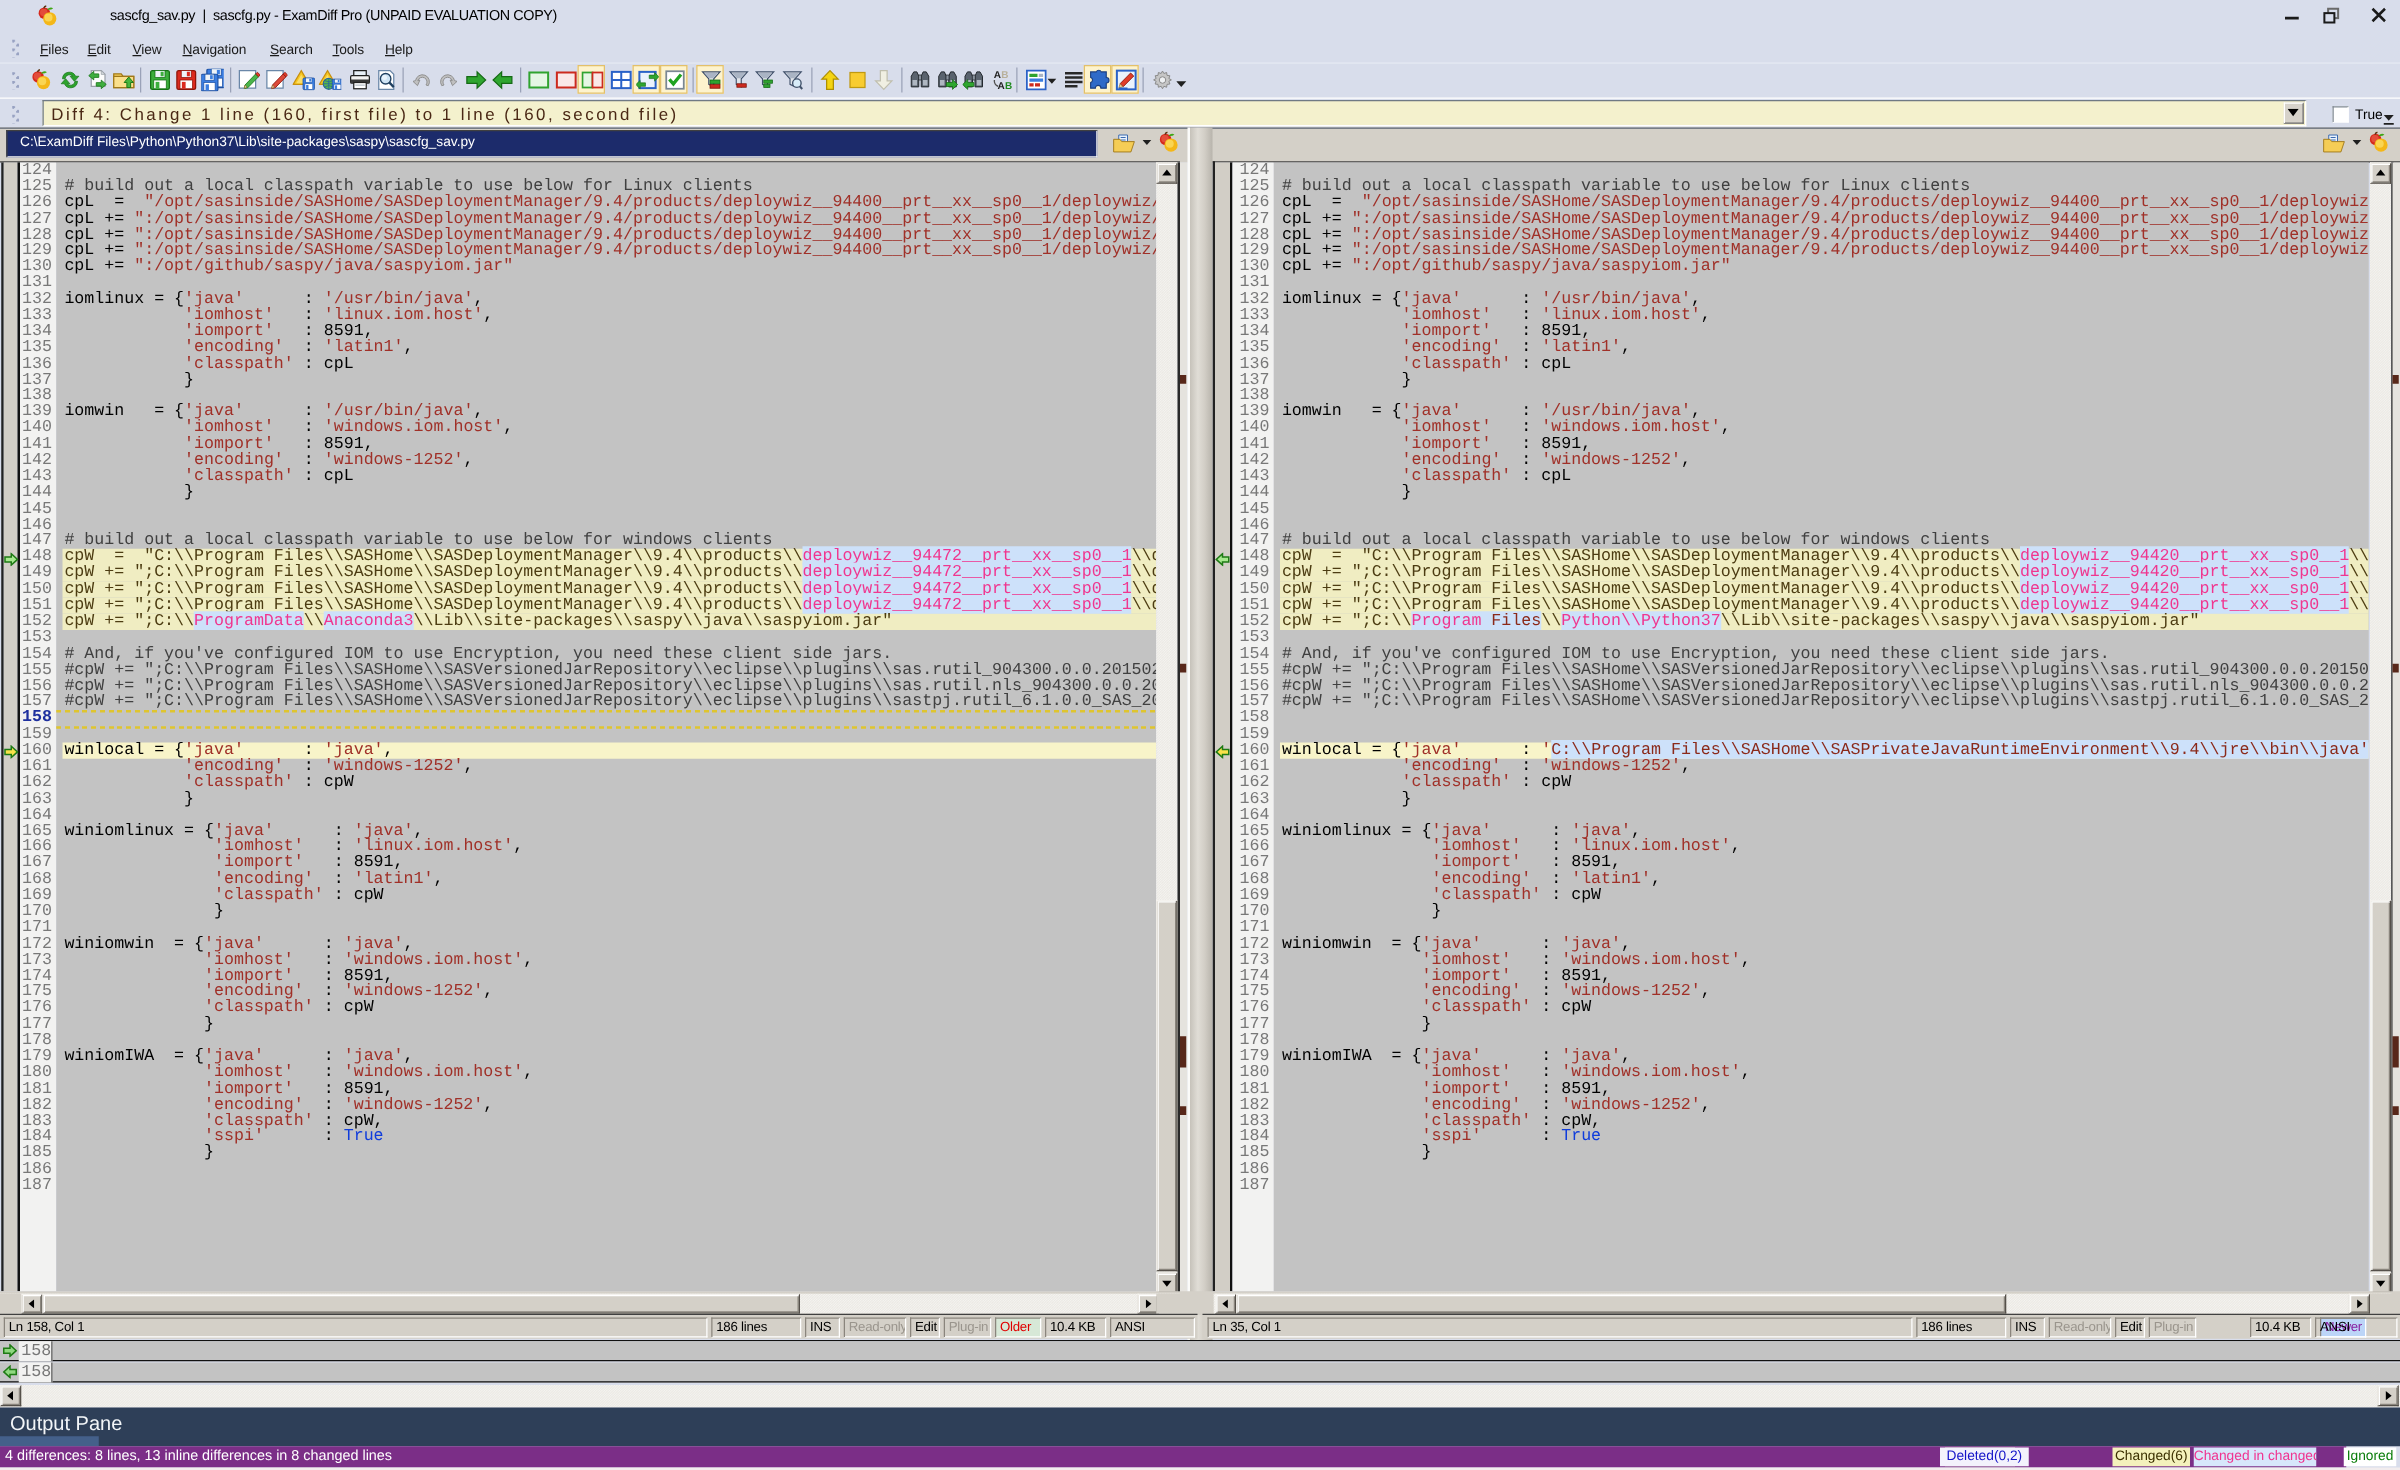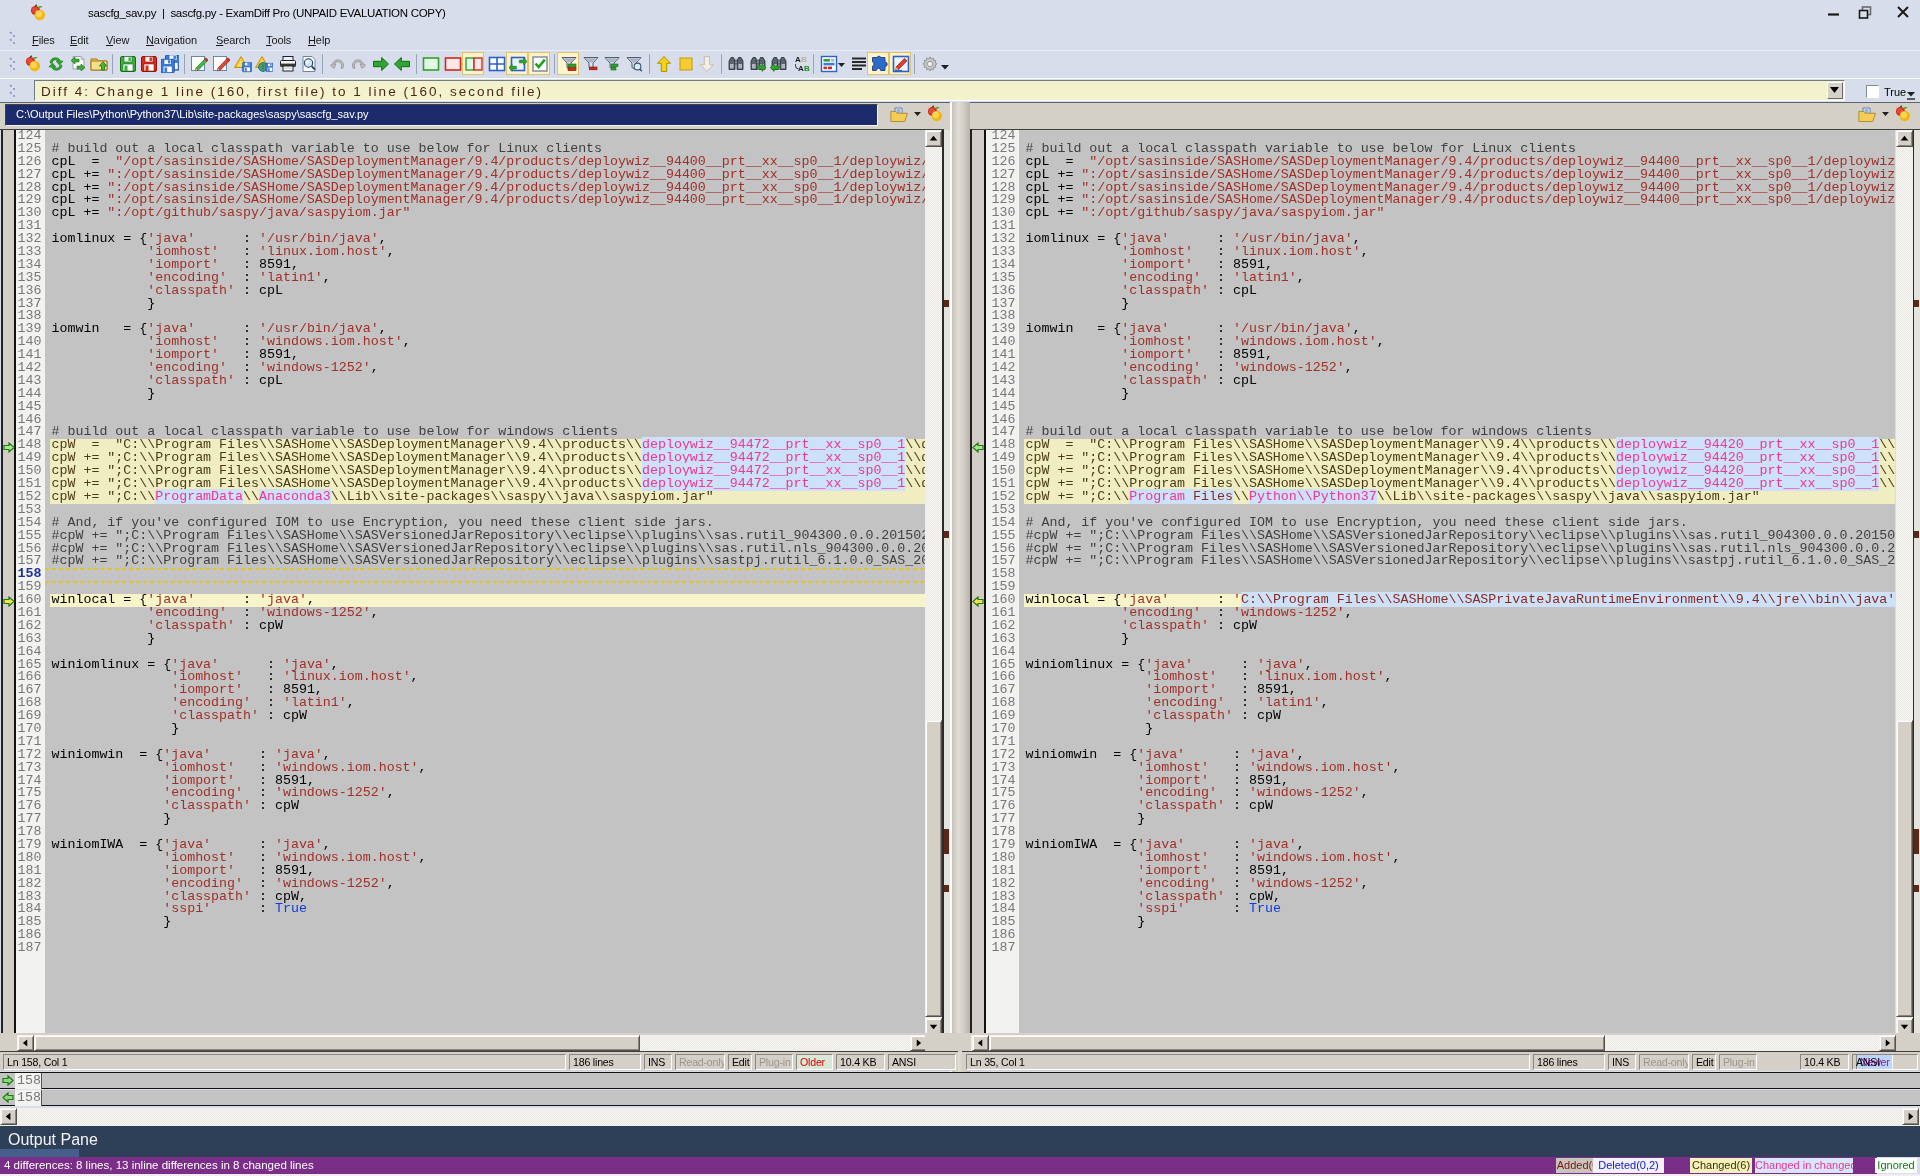--- a/index.html
+++ b/index.html
@@ -373,21 +373,21 @@
         </svg>
       </div>
     </div>
 <div style="position:absolute;left:1866px;top:85px;width:13px;height:13px;background:#fff;border-top:1.5px solid #808a93;border-left:1.5px solid #808a93;border-bottom:1.5px solid #fff;border-right:1.5px solid #fff"></div>
 <div style="position:absolute;left:1884px;top:86px;font-size:11px;color:#000">True</div>
 <svg style="position:absolute;left:1906px;top:91px" width="10" height="9" viewBox="0 0 10 9">
       <path d="M1 1 h8 l-4 4.5z" fill="#202020"></path>
       <path d="M1 8 h8" stroke="#202020" stroke-width="1.4"></path>
     </svg>
 <div id="hdrband"></div>
-<div class="pathbox" style="left:5px;width:873px;background:#1c2b6b;color:#fff;padding-left:10px">C:\Output Files\Python\Python37\Lib\site-packages\saspy\sascfg_sav.py</div>
+<div class="pathbox" style="left:5px;width:873px;background:#1c2b6b;color:#fff;padding-left:10px">C:\ExamDiff Files\Python\Python37\Lib\site-packages\saspy\sascfg_sav.py</div>
 <svg style="position:absolute;left:890px;top:105px" width="20" height="19" viewBox="0 0 20 19">
       <path d="M5 3 h7 v9 h-7z" fill="#eaf2fc" stroke="#3a6ab0" stroke-width=".8"></path>
       <path d="M6.5 5 h4 M6.5 7 h4" stroke="#3a6ab0" stroke-width=".9"></path>
       <path d="M1 7 h5.5 l1.5 2 H19 l-3 9 H1z" fill="#f5cd56" stroke="#a07818" stroke-width=".8" transform="scale(.92)"></path>
     </svg>
     <svg style="position:absolute;left:914px;top:111px" width="8" height="6" viewBox="0 0 8 6">
       <path d="M0 1 h7 l-3.5 4z" fill="#202020"></path>
     </svg>
     <svg style="position:absolute;left:926px;top:105px" width="19" height="19" viewBox="0 0 19 19">
       <circle cx="6.5" cy="6.5" r="4.6" fill="#d6291c"></circle>
@@ -790,17 +790,17 @@
         <path d="M11 8 l-5 4 v-8z" fill="#000"></path>
       </svg></div>
 <div id="outpane">
       <div class="cap">Output Pane</div>
     </div>
 <div id="outbar"></div>
 <div id="statusmain">
       <span style="position:absolute;left:4px">4 differences: 8 lines, 13 inline differences in 8 changed lines</span>
     </div>
 <div class="legend" style="left:1556px;width:56px;color:#7b1510;background:#c9c5bd">Added(0,3)</div>
-<div class="legend" style="left:1593px;width:71px;color:#1414c8;background:#f3f2fc">Deleted(0,2)</div>
+<div class="legend" style="left:1552px;width:71px;color:#1414c8;background:#f3f2fc">Deleted(0,2)</div>
 <div class="legend" style="left:1690px;width:62px;color:#3c3000;background:#f4f1bc">Changed(6)</div>
 <div class="legend" style="left:1755px;width:98px;color:#f03490;background:#d7e7fb">Changed in changed(8)</div>
 <div class="legend" style="left:1875px;width:42px;color:#0a7d0a;background:#ffffff">Ignored</div>
 <div id="bottomstrip"></div>
 </div>
 </body></html>

